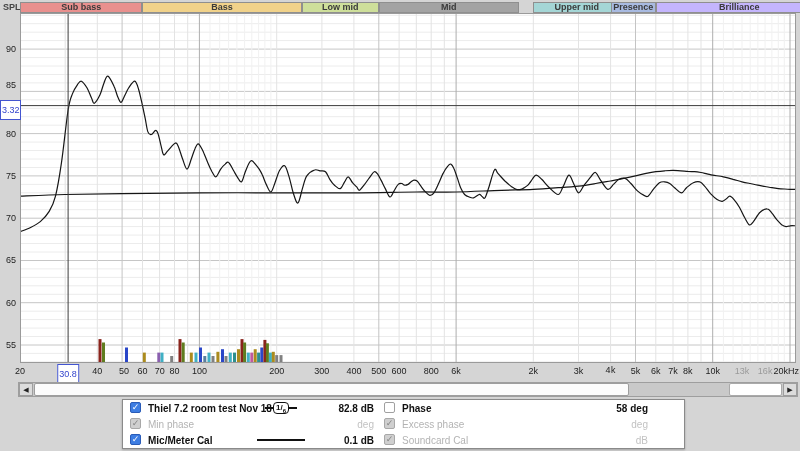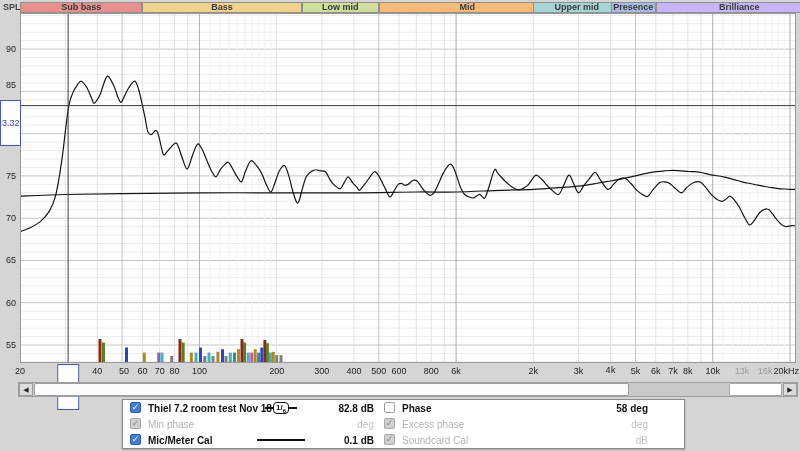--- a/index.html
+++ b/index.html
@@ -17,21 +17,21 @@
     border:1px solid #8f8f8f;display:flex;align-items:center;justify-content:center;}
   .band-seg span{font-size:9px;font-weight:bold;color:#3a3a3a;line-height:9px;white-space:nowrap;overflow:hidden;}
   
   #plot{position:absolute;left:20px;top:13px;width:776px;height:350px;background:#fff;}
   #plot svg{position:absolute;left:0;top:0;}
   
   .ytick{position:absolute;width:16px;text-align:right;font-size:9px;color:#222;transform:translateY(-50%);}
   .xtick{position:absolute;top:366px;font-size:9px;color:#222;white-space:nowrap;}
   .xtick.muted{color:#9a9a9a;}
   .cursor-box{position:absolute;background:#fff;border:1px solid #4355d0;color:#3344cc;
-    font-size:9px;padding:17px 1px;line-height:10px;white-space:nowrap;}
+    font-size:9px;padding:4px 1px;line-height:10px;white-space:nowrap;}
   
   #hscroll{position:absolute;left:18px;top:382px;width:780px;height:15px;
     background:#c9c9c9;border:1px solid #9e9e9e;box-sizing:border-box;}
   .sb-btn{position:absolute;top:0;height:13px;background:#dcdcdc;border:1px solid #9e9e9e;
     box-sizing:border-box;font-size:7px;color:#222;display:flex;align-items:center;justify-content:center;}
   #sb-thumb{position:absolute;left:15px;top:0;width:595px;height:13px;background:#fcfcfc;
     border:1px solid #9e9e9e;box-sizing:border-box;border-radius:2px;}
   #sb-field{position:absolute;left:710px;top:0;width:53px;height:13px;background:#fff;
     border:1px solid #aaa;box-sizing:border-box;border-radius:2px;}
   
@@ -65,21 +65,21 @@
   <div id="band-strip">
       <div class="band-seg" style="left: 0px; width: 122.461px; background: rgb(233, 144, 142);">
         <span>Sub bass</span>
       </div>
       <div class="band-seg" style="left: 122.461px; width: 159.079px; background: rgb(241, 210, 138);">
         <span>Bass</span>
       </div>
       <div class="band-seg" style="left: 281.54px; width: 77.2644px; background: rgb(206, 223, 154);">
         <span>Low mid</span>
       </div>
-      <div class="band-seg" style="left: 358.805px; width: 177px; background: #fdba74;">
+      <div class="band-seg" style="left: 358.805px; width: 140px; background: #a3a3a3;">
         <span>Mid</span>
       </div>
       <div class="band-seg" style="left: 513.333px; width: 87px; background: rgb(164, 214, 214);">
         <span>Upper mid</span>
       </div>
       <div class="band-seg" style="left: 590.598px; width: 45.1968px; background: rgb(168, 186, 225);">
         <span>Presence</span>
       </div>
       <div class="band-seg" style="left: 635.794px; width: 167px; background: #c4b5fd;">
         <span>Brilliance</span>

